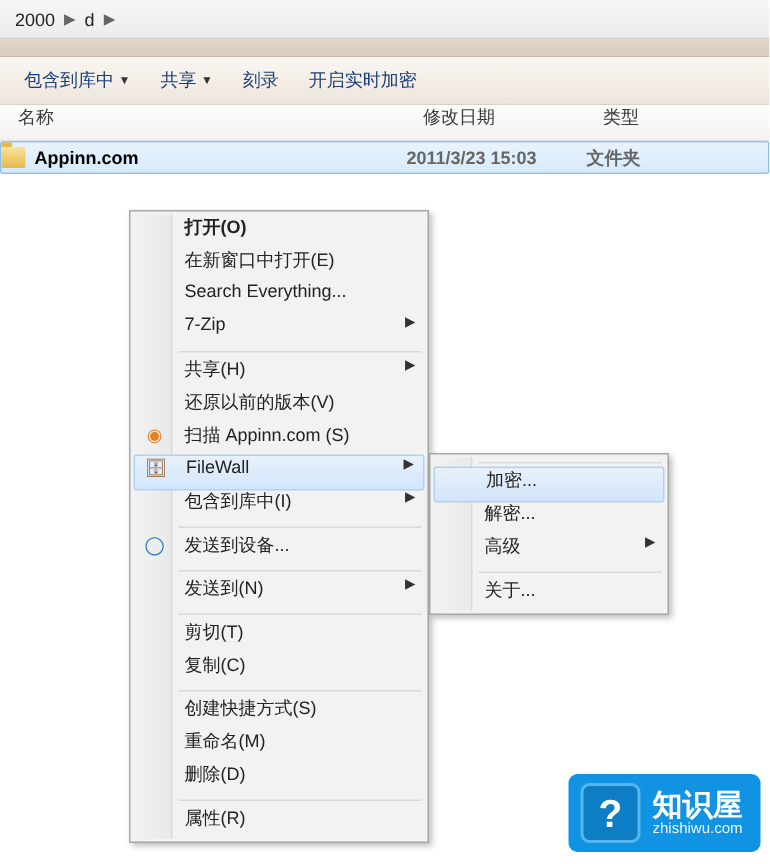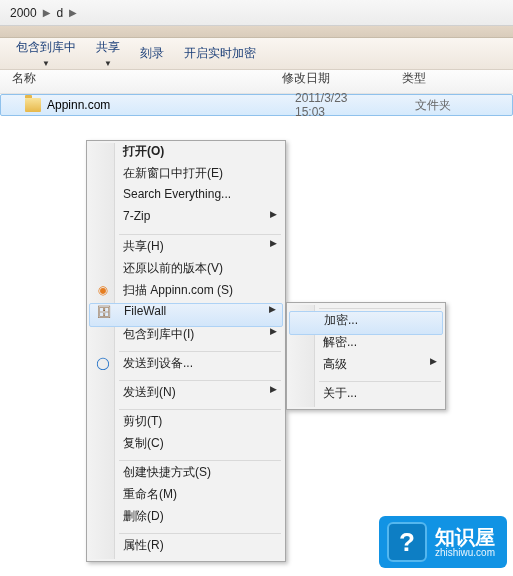--- a/index.html
+++ b/index.html
@@ -44,21 +44,20 @@
     padding: 0 8px;
     gap: 4px;
   }
   .tb-item {
     color: #1a3e78;
     padding: 3px 8px;
     display: flex;
     align-items: center;
     gap: 3px;
     cursor: default;
-    flex-direction: column;
   }
   .tb-item .dd {
     font-size: 8px;
     color: #333;
   }
   .column-headers {
     height: 24px;
     background: linear-gradient(#fdfdfd, #f2f2f2);
     border-bottom: 1px solid #e3e3e3;
     display: flex;
@@ -78,21 +77,21 @@
   .file-row {
     height: 22px;
     display: flex;
     align-items: center;
   }
   .file-row.selected {
     background: linear-gradient(#eaf3fd, #d6eafc);
     border: 1px solid #8fc1ec;
     border-radius: 2px;
   }
-  .file-row .cell { padding: 0 24px; }
+  .file-row .cell { padding: 0 0; font-weight: bold; }
   .file-row .cell.name { width: 270px; display: flex; align-items: center; gap: 6px; }
   .file-row .cell.date { width: 120px; color: #666; }
   .file-row .cell.type { flex: 1; color: #666; }
   .folder-icon {
     width: 16px; height: 14px;
     background: linear-gradient(#f9e39a, #e7b84a);
     border-radius: 1px;
     position: relative;
   }
   .folder-icon::before {

